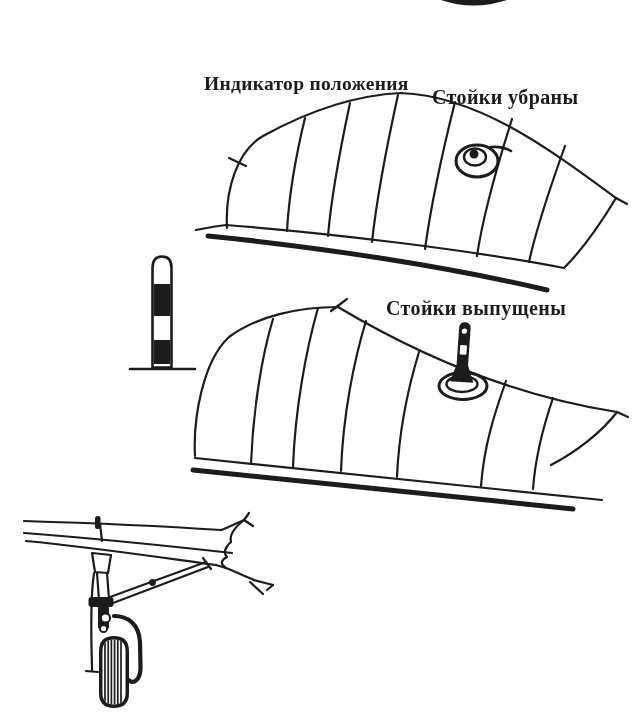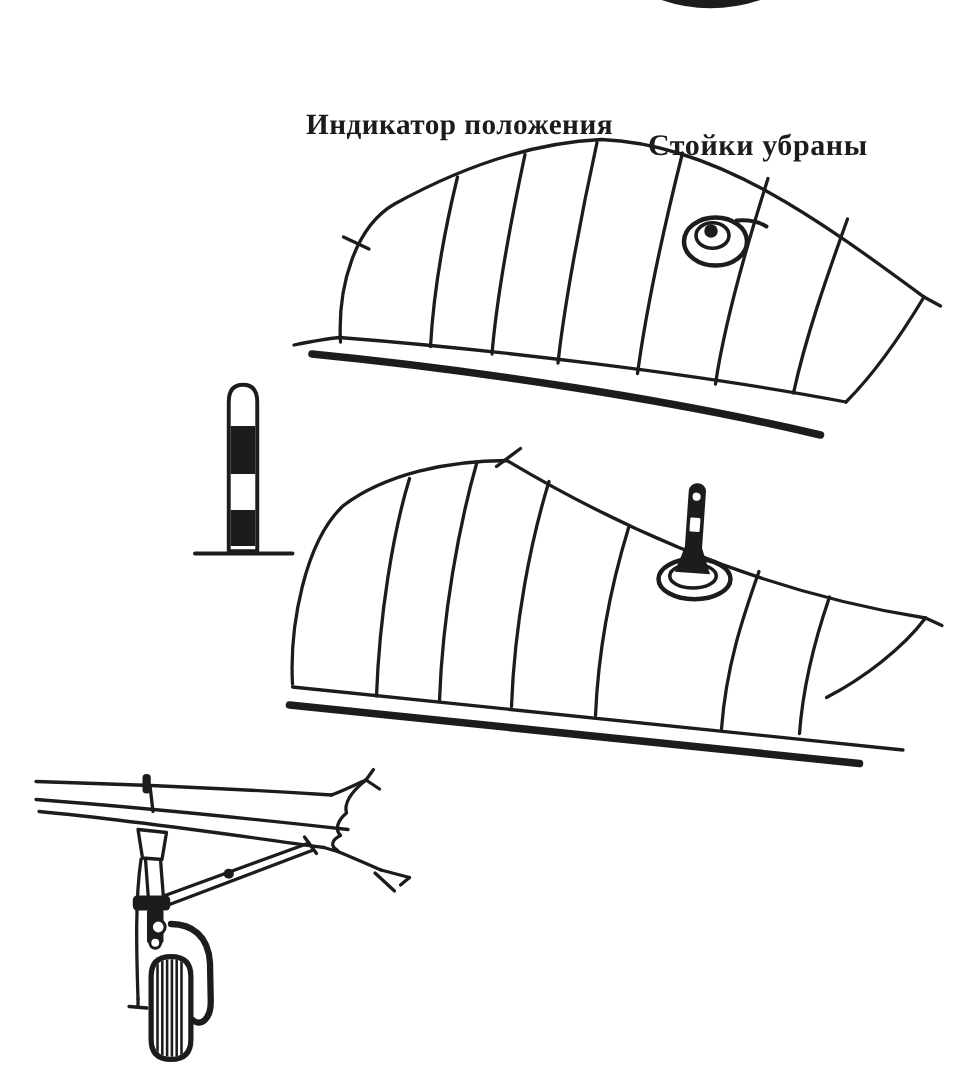--- a/index.html
+++ b/index.html
@@ -136,14 +136,15 @@
       </g>
     </g>
   </svg>
 
   <div class="caption title">
     <div>Индикатор положения</div>
   </div>
 
   <div class="caption lbl-retracted">Стойки убраны</div>
 
+  <div class="caption lbl-extended">Стойки выпущены</div>
 
 </div>
 
 </body></html>

